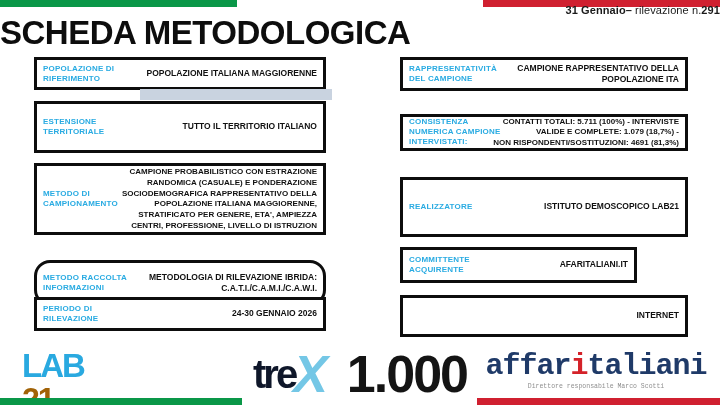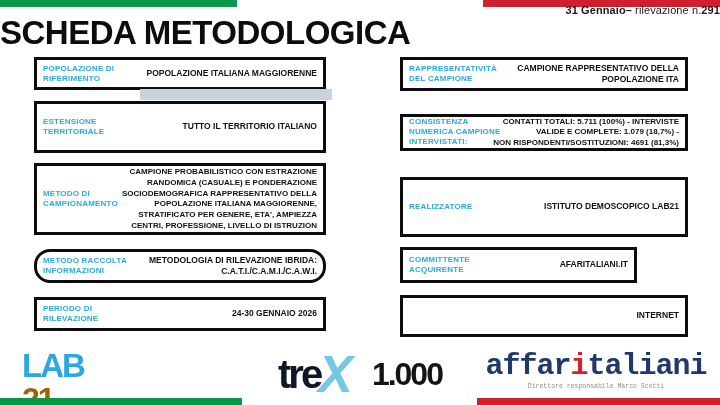--- a/index.html
+++ b/index.html
@@ -54,21 +54,21 @@
   .lab21-row{display:flex;align-items:flex-start;justify-content:center;gap:1px;flex-direction:column;}
   .lab21-lab{font-size:33px;font-weight:bold;color:#29a9e0;letter-spacing:-2px;line-height:1;}
   .lab21-21{font-size:32px;font-weight:bold;color:#a16207;letter-spacing:-2px;line-height:1;}
   .lab21-tagline{font-size:6.3px;font-weight:bold;color:#29a9e0;letter-spacing:1.3px;margin-top:3px;white-space:nowrap;}
 
   .trex{position:absolute;left:50%;top:348px;transform:translateX(-50%);
     display:flex;align-items:center;}
   .trex-tre{font-size:40px;font-weight:bold;color:#0f172a;letter-spacing:-3px;line-height:1;}
   .trex-x{font-size:52px;font-weight:bold;color:#74c7e6;font-style:italic;
     line-height:1;margin:0 -9px 0 -2px;z-index:1;}
-  .trex-num{font-size:32px;font-weight:bold;color:#141414;letter-spacing:-2px;line-height:1;z-index:2;margin-left:28px;}
+  .trex-num{font-size:52px;font-weight:bold;color:#141414;letter-spacing:-2px;line-height:1;z-index:2;margin-left:28px;}
 
   .affari{position:absolute;left:482px;top:351px;width:228px;text-align:center;font-family:Liberation Mono, monospace;}
   .affari-word{font-size:30px;font-weight:bold;color:#1f3a68;letter-spacing:-1px;line-height:1;white-space:nowrap;}
   .affari-i{color:#d42229;}
   .affari-sub{font-size:6.5px;color:#8f8f8f;margin-top:2px;}
 </style>
 </head>
 <body>
 
 <div id="stage">
@@ -98,21 +98,21 @@
     <div class="box-label">METODO DI
 CAMPIONAMENTO</div>
     <div class="box-value small">CAMPIONE PROBABILISTICO CON ESTRAZIONE
 RANDOMICA (CASUALE) E PONDERAZIONE
 SOCIODEMOGRAFICA RAPPRESENTATIVO DELLA
 POPOLAZIONE ITALIANA MAGGIORENNE,
 STRATIFICATO PER GENERE, ETA', AMPIEZZA
 CENTRI, PROFESSIONE, LIVELLO DI ISTRUZION</div>
   </div>
 
-  <div class="box" style="left:34px;top:249px;width:292px;height:34px;border-radius:16px;">
+  <div class="box" style="left:34px;top:260px;width:292px;height:46px;border-radius:16px;">
     <div class="box-label">METODO RACCOLTA
 INFORMAZIONI</div>
     <div class="box-value">METODOLOGIA DI RILEVAZIONE IBRIDA:
 C.A.T.I./C.A.M.I./C.A.W.I.</div>
   </div>
 
   <div class="box" style="left:34px;top:297px;width:292px;height:34px;">
     <div class="box-label">PERIODO DI
 RILEVAZIONE</div>
     <div class="box-value">24-30 GENNAIO  2026</div>

